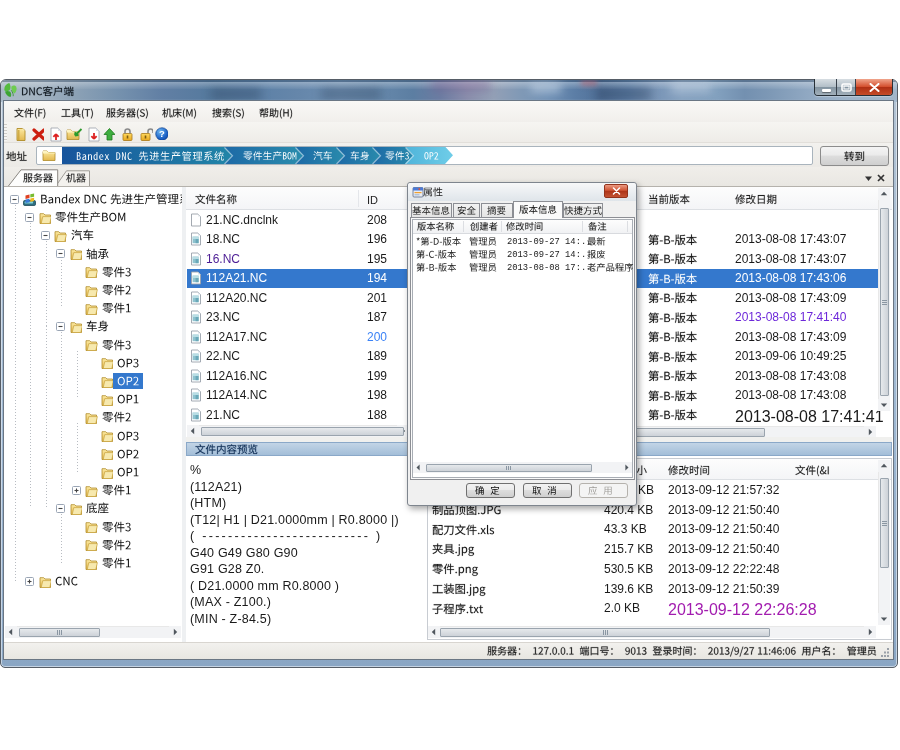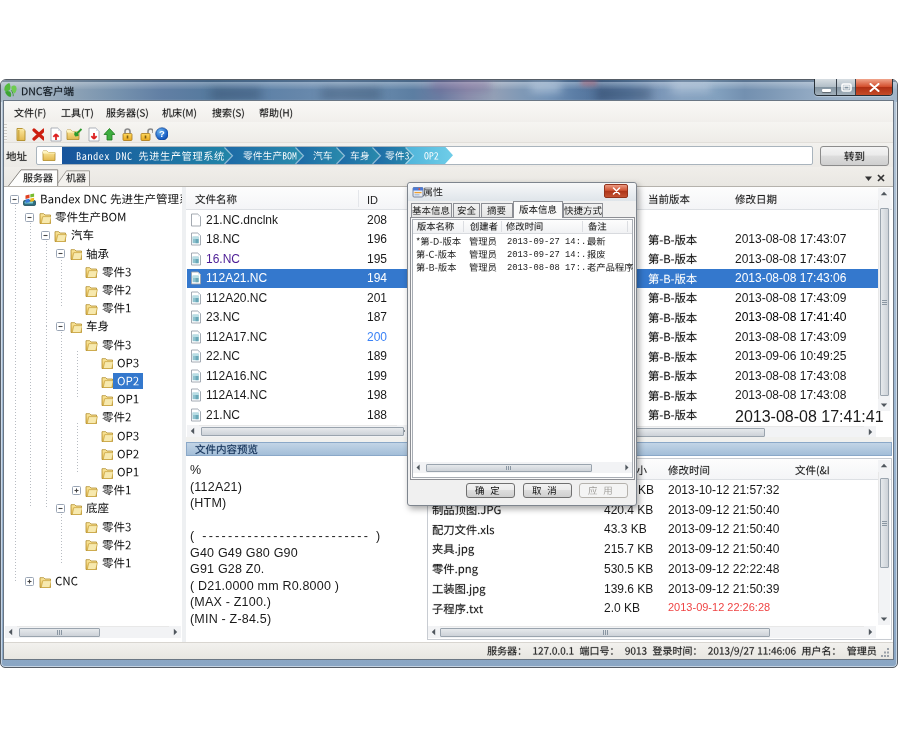--- a/index.html
+++ b/index.html
@@ -912,21 +912,21 @@
         <g transform="scale(0.113)" stroke-width="1.3">
           <use href="#g7b2c" x="0"></use>
           <use href="#g2d" x="100"></use>
           <use href="#g42" x="134.7"></use>
           <use href="#g2d" x="200.4"></use>
           <use href="#g7248" x="235.1"></use>
           <use href="#g672c" x="335.1"></use>
         </g>
       </g>
     </svg>
-    <div class="lat" style="left:735px;top:310px;font-size:12px;color:#000000">2013-08-08 17:41:40</div>
+    <div class="lat" style="left:735px;top:310px;font-size:12px;color:#6d28d9">2013-08-08 17:41:40</div>
     <svg class="t" style="left:648.0px;top:328.3px" width="51.2" height="17.6" viewBox="0 0 51.2 17.6">
       <g transform="translate(0,13.1)" fill="#1a1a1a" stroke="#1a1a1a">
         <g transform="scale(0.113)" stroke-width="1.3">
           <use href="#g7b2c" x="0"></use>
           <use href="#g2d" x="100"></use>
           <use href="#g42" x="134.7"></use>
           <use href="#g2d" x="200.4"></use>
           <use href="#g7248" x="235.1"></use>
           <use href="#g672c" x="335.1"></use>
         </g>
@@ -1019,20 +1019,21 @@
           <use href="#g5bb9" x="300"></use>
           <use href="#g9884" x="400"></use>
           <use href="#g89c8" x="500"></use>
         </g>
       </g>
     </svg>
     <div class="a" style="left:186px;top:456px;width:224px;height:186px;background:#fff"></div>
     <div class="lat" style="left:190px;top:463px;font-size:12.5px;letter-spacing:.2px;color:#1a1a1a">%</div>
     <div class="lat" style="left:190px;top:479.55px;font-size:12.5px;letter-spacing:.2px;color:#1a1a1a">(112A21)</div>
     <div class="lat" style="left:190px;top:496.1px;font-size:12.5px;letter-spacing:.2px;color:#1a1a1a">(HTM)</div>
+    <div class="lat" style="left:190px;top:512.65px;font-size:12.5px;letter-spacing:.2px;color:#1a1a1a">(T12| H1 | D21.0000mm | R0.8000 |)</div>
     <div class="lat" style="left:190px;top:529.2px;font-size:12.5px;letter-spacing:2.3px;color:#1a1a1a">( -------------------------- )</div>
     <div class="lat" style="left:190px;top:545.75px;font-size:12.5px;letter-spacing:.2px;color:#1a1a1a">G40 G49 G80 G90</div>
     <div class="lat" style="left:190px;top:562.3px;font-size:12.5px;letter-spacing:.2px;color:#1a1a1a">G91 G28 Z0.</div>
     <div class="lat" style="left:190px;top:578.85px;font-size:12.5px;letter-spacing:.2px;color:#1a1a1a">( D21.0000 mm R0.8000 )</div>
     <div class="lat" style="left:190px;top:595.4px;font-size:12.5px;letter-spacing:.2px;color:#1a1a1a">(MAX - Z100.)</div>
     <div class="lat" style="left:190px;top:611.95px;font-size:12.5px;letter-spacing:.2px;color:#1a1a1a">(MIN - Z-84.5)</div>
     <div class="a" style="left:412px;top:456px;width:480px;height:186px;background:#fff"></div>
     <div class="a" style="left:427px;top:458px;width:465px;height:182px;background:#fff;border:1px solid #c8ccd2"></div>
     <div class="a" style="left:428px;top:459px;width:463px;height:21px;background:linear-gradient(180deg,#fdfdfd,#f4f5f7);border-bottom:1px solid #dde0e4"></div>
     <svg class="t" style="left:626.0px;top:462.3px" width="23.0" height="16.4" viewBox="0 0 23.0 16.4">
@@ -1058,21 +1059,21 @@
         <g transform="scale(0.105)" stroke-width="1.2">
           <use href="#g6587" x="0"></use>
           <use href="#g4ef6" x="100"></use>
           <use href="#g28" x="200"></use>
           <use href="#g26" x="233.8"></use>
           <use href="#g49" x="301.8"></use>
         </g>
       </g>
     </svg>
     <div class="lat" style="left:638px;top:483px;font-size:12px;color:#1a1a1a">KB</div>
-    <div class="lat" style="left:668px;top:483px;font-size:12px;color:#1a1a1a">2013-10-12 21:57:32</div>
+    <div class="lat" style="left:668px;top:483px;font-size:12px;color:#1a1a1a">2013-09-12 21:57:32</div>
     <svg class="t" style="left:432.0px;top:501.0px" width="71.3" height="17.6" viewBox="0 0 71.3 17.6">
       <g transform="translate(0,13.1)" fill="#1a1a1a" stroke="#1a1a1a">
         <g transform="scale(0.113)" stroke-width="1.2">
           <use href="#g5236" x="0"></use>
           <use href="#g54c1" x="100"></use>
           <use href="#g9876" x="200"></use>
           <use href="#g56fe" x="300"></use>
           <use href="#g2e" x="400"></use>
           <use href="#g4a" x="427.8"></use>
           <use href="#g50" x="481.3"></use>
@@ -1148,21 +1149,21 @@
           <use href="#g7a0b" x="100"></use>
           <use href="#g5e8f" x="200"></use>
           <use href="#g2e" x="300"></use>
           <use href="#g74" x="327.8"></use>
           <use href="#g78" x="365.5"></use>
           <use href="#g74" x="415.3"></use>
         </g>
       </g>
     </svg>
     <div class="lat" style="left:604px;top:601.2px;font-size:12px;color:#1a1a1a">2.0 KB</div>
-    <div class="lat" style="left:668px;top:601.2px;font-size:11px;color:#ef4444">2013-09-12 22:26:28</div>
+    <div class="lat" style="left:668px;top:601.2px;font-size:16px;color:#a21caf">2013-09-12 22:26:28</div>
     <div class="a" style="left:878px;top:459.5px;width:12px;height:165.5px;background:#f2f3f5;border-left:1px solid #e8e8e8"></div>
     <svg class="a" style="left:878px;top:459.5px" width="12" height="12" viewBox="0 0 12 12">
       <rect x="0" y="0" width="12" height="12" fill="#f2f3f5"></rect>
       <path d="M2.8 7.2 L6 3.8 L9.2 7.2 Z" fill="#50575e"></path>
     </svg>
     <svg class="a" style="left:878px;top:613px" width="12" height="12" viewBox="0 0 12 12">
       <rect x="0" y="0" width="12" height="12" fill="#f2f3f5"></rect>
       <path d="M2.8 4.6 L6 8 L9.2 4.6 Z" fill="#50575e"></path>
     </svg>
     <div class="a" style="left:879.5px;top:478px;width:9px;height:90px;background:linear-gradient(90deg,#e6e9ec,#cdd2d8);border:1px solid #9aa4ae;border-radius:1px"></div>

